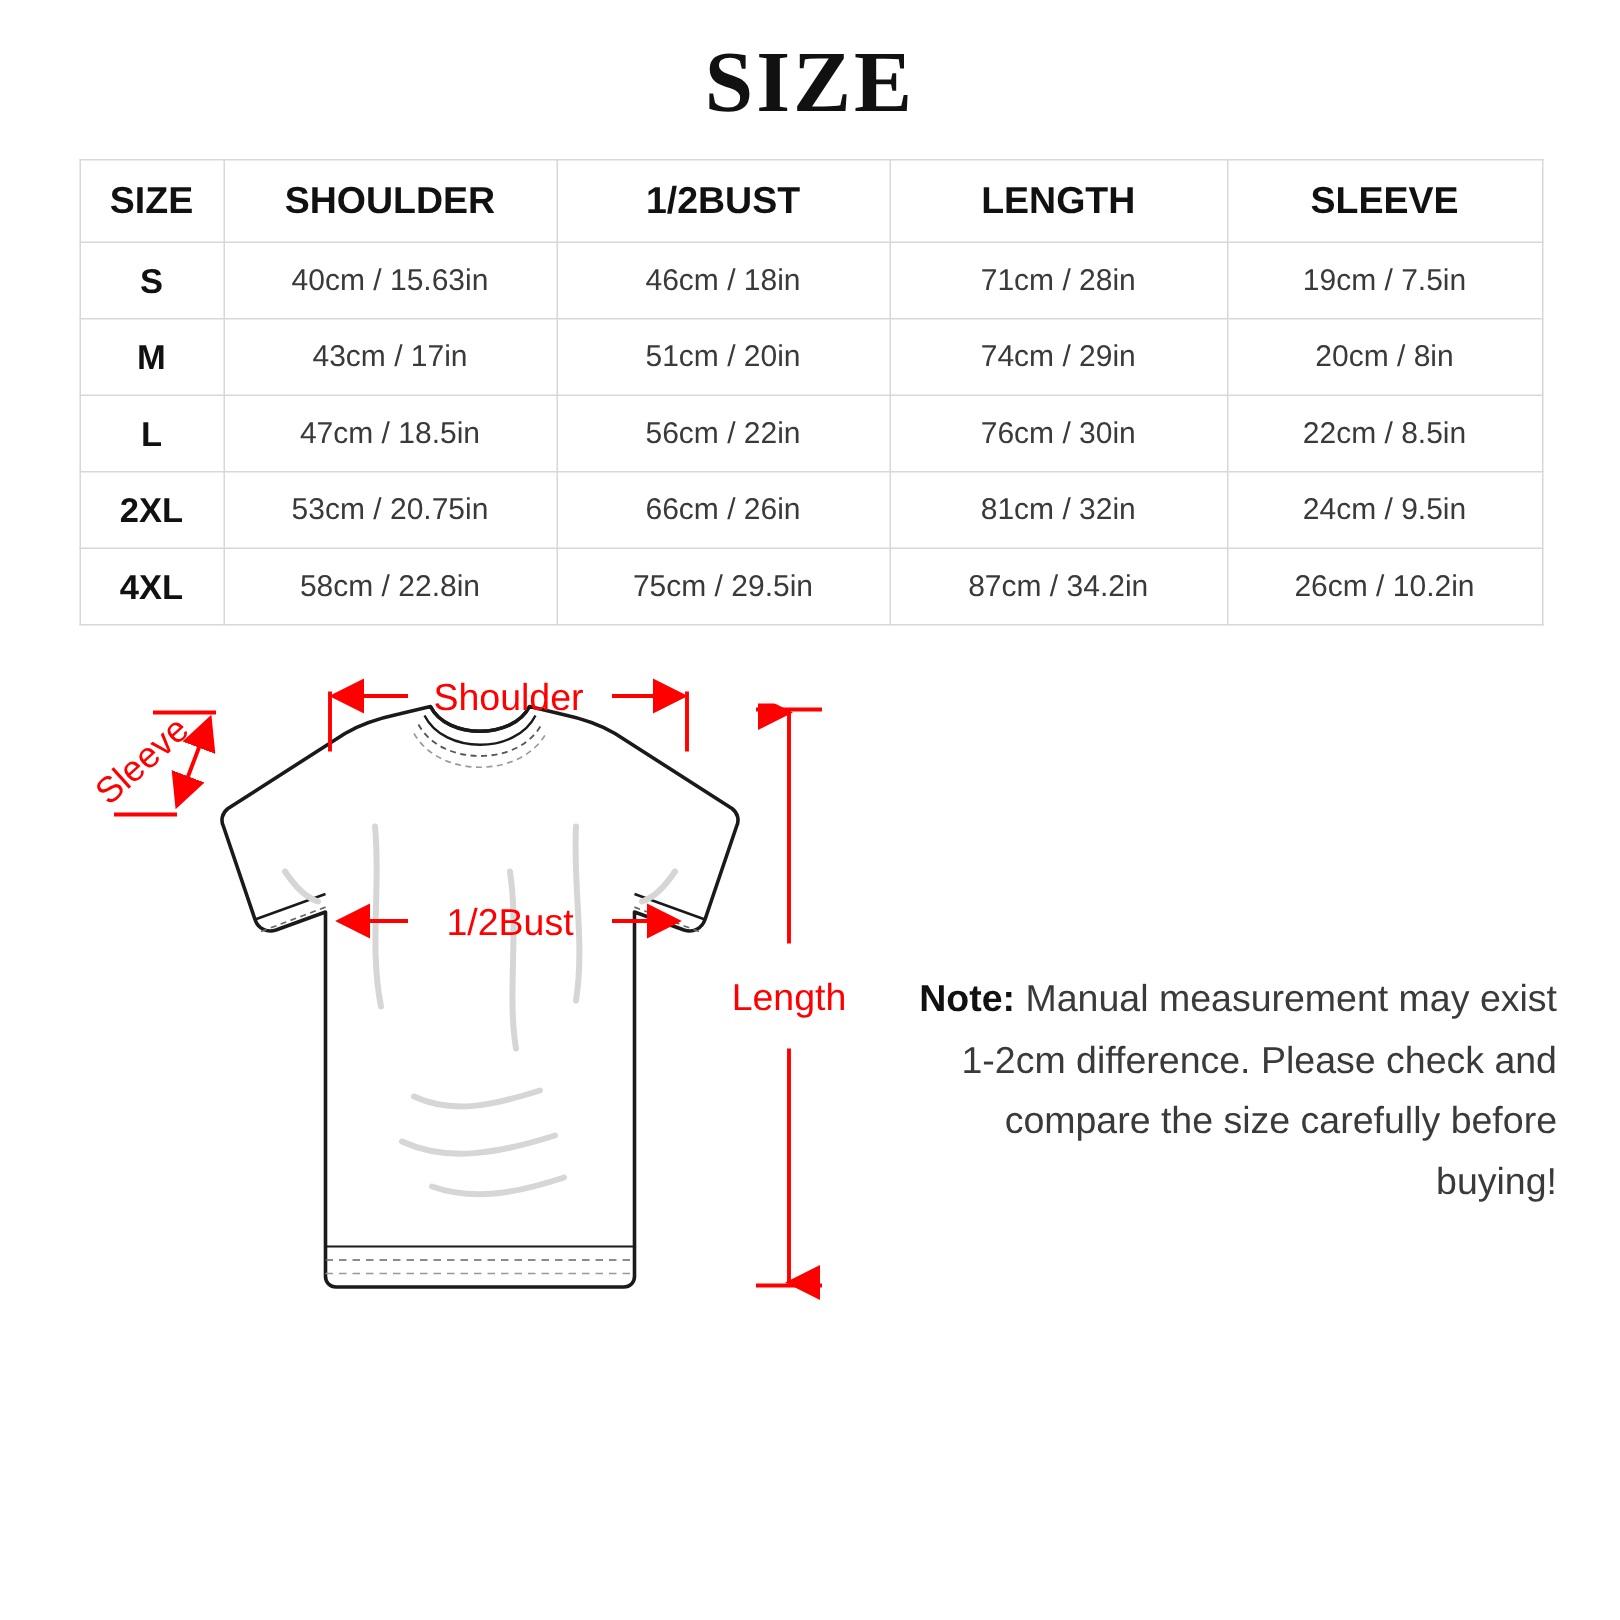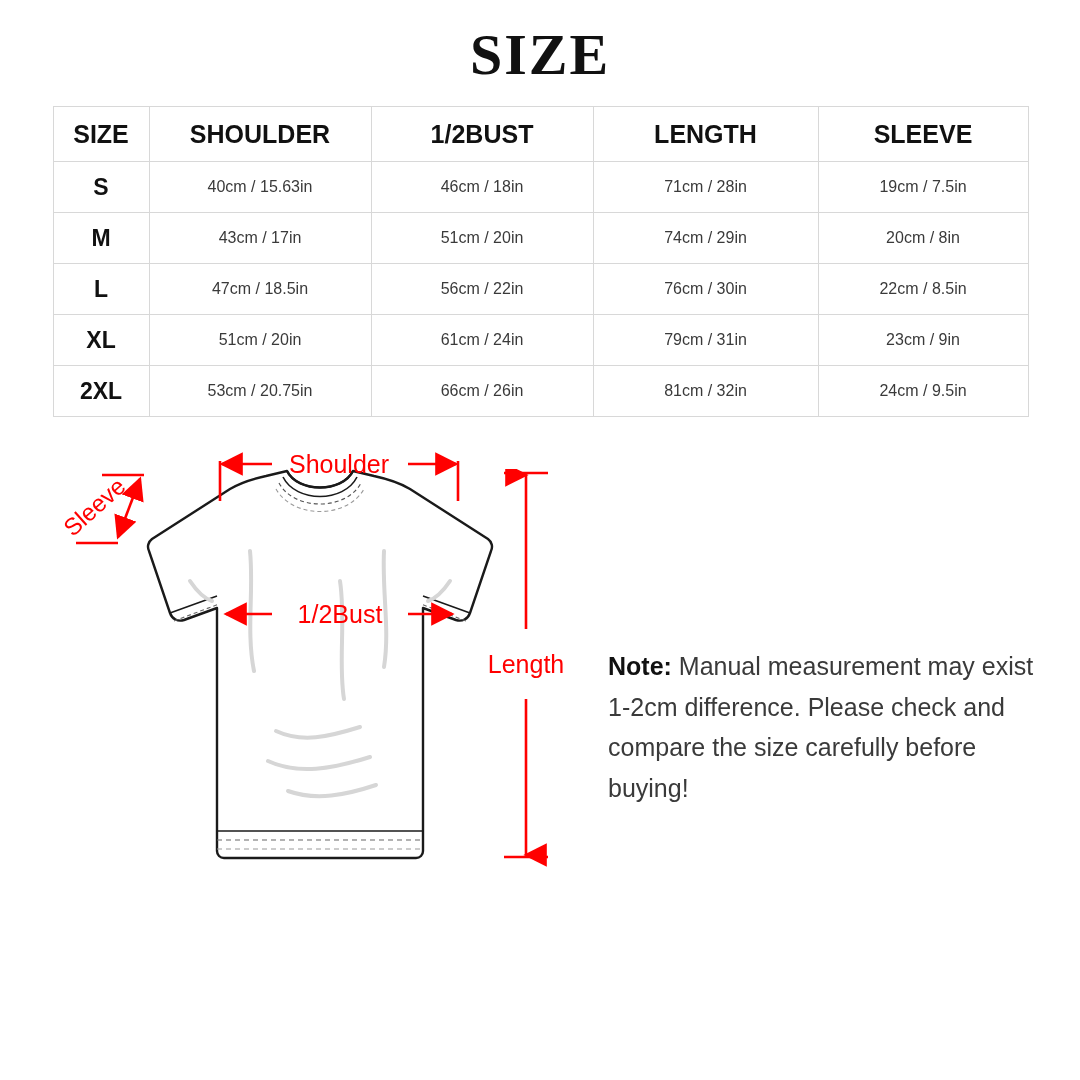--- a/index.html
+++ b/index.html
@@ -46,21 +46,21 @@
     color: #2b2b2b;
   }
   table.size-table thead th {
     height: 52px;
     font-size: 25px;
     font-weight: 700;
     color: #111;
   }
   table.size-table tbody td {
     height: 48px;
-    font-size: 16px;
+    font-size: 20px;
     font-weight: 400;
     color: #3a3a3a;
   }
   table.size-table tbody td.size-col {
     font-size: 23px;
     font-weight: 700;
     color: #111;
   }
   col.c0 { width: 96px; }
   col.c1 { width: 222px; }
@@ -86,20 +86,21 @@
   .shirt-area svg { display: block; }
 
   .note {
     position: absolute;
     left: 608px;
     top: 215px;
     width: 430px;
     font-size: 25px;
     line-height: 1.62;
     color: #3a3a3a;
+    text-align: right;
   }
   .note b {
     color: #111;
     font-weight: 700;
   }
 </style>
 </head>
 <body>
 
 <div class="title">SIZE</div>
@@ -138,32 +139,32 @@
         <td>20cm / 8in</td>
       </tr>
       <tr>
         <td class="size-col">L</td>
         <td>47cm / 18.5in</td>
         <td>56cm / 22in</td>
         <td>76cm / 30in</td>
         <td>22cm / 8.5in</td>
       </tr>
       <tr>
-        <td class="size-col">XL</td>
-        <td>51cm / 20in</td>
-        <td>61cm / 24in</td>
-        <td>79cm / 31in</td>
-        <td>23cm / 9in</td>
-      </tr>
-      <tr>
         <td class="size-col">2XL</td>
         <td>53cm / 20.75in</td>
         <td>66cm / 26in</td>
         <td>81cm / 32in</td>
         <td>24cm / 9.5in</td>
+      </tr>
+      <tr>
+        <td class="size-col">4XL</td>
+        <td>58cm / 22.8in</td>
+        <td>75cm / 29.5in</td>
+        <td>87cm / 34.2in</td>
+        <td>26cm / 10.2in</td>
       </tr>
     </tbody>
   </table>
 </div>
 
 <div class="lower">
 
   <div class="shirt-area">
     <svg width="560" height="490" viewBox="0 0 560 490" xmlns="http://www.w3.org/2000/svg">
       <defs>

